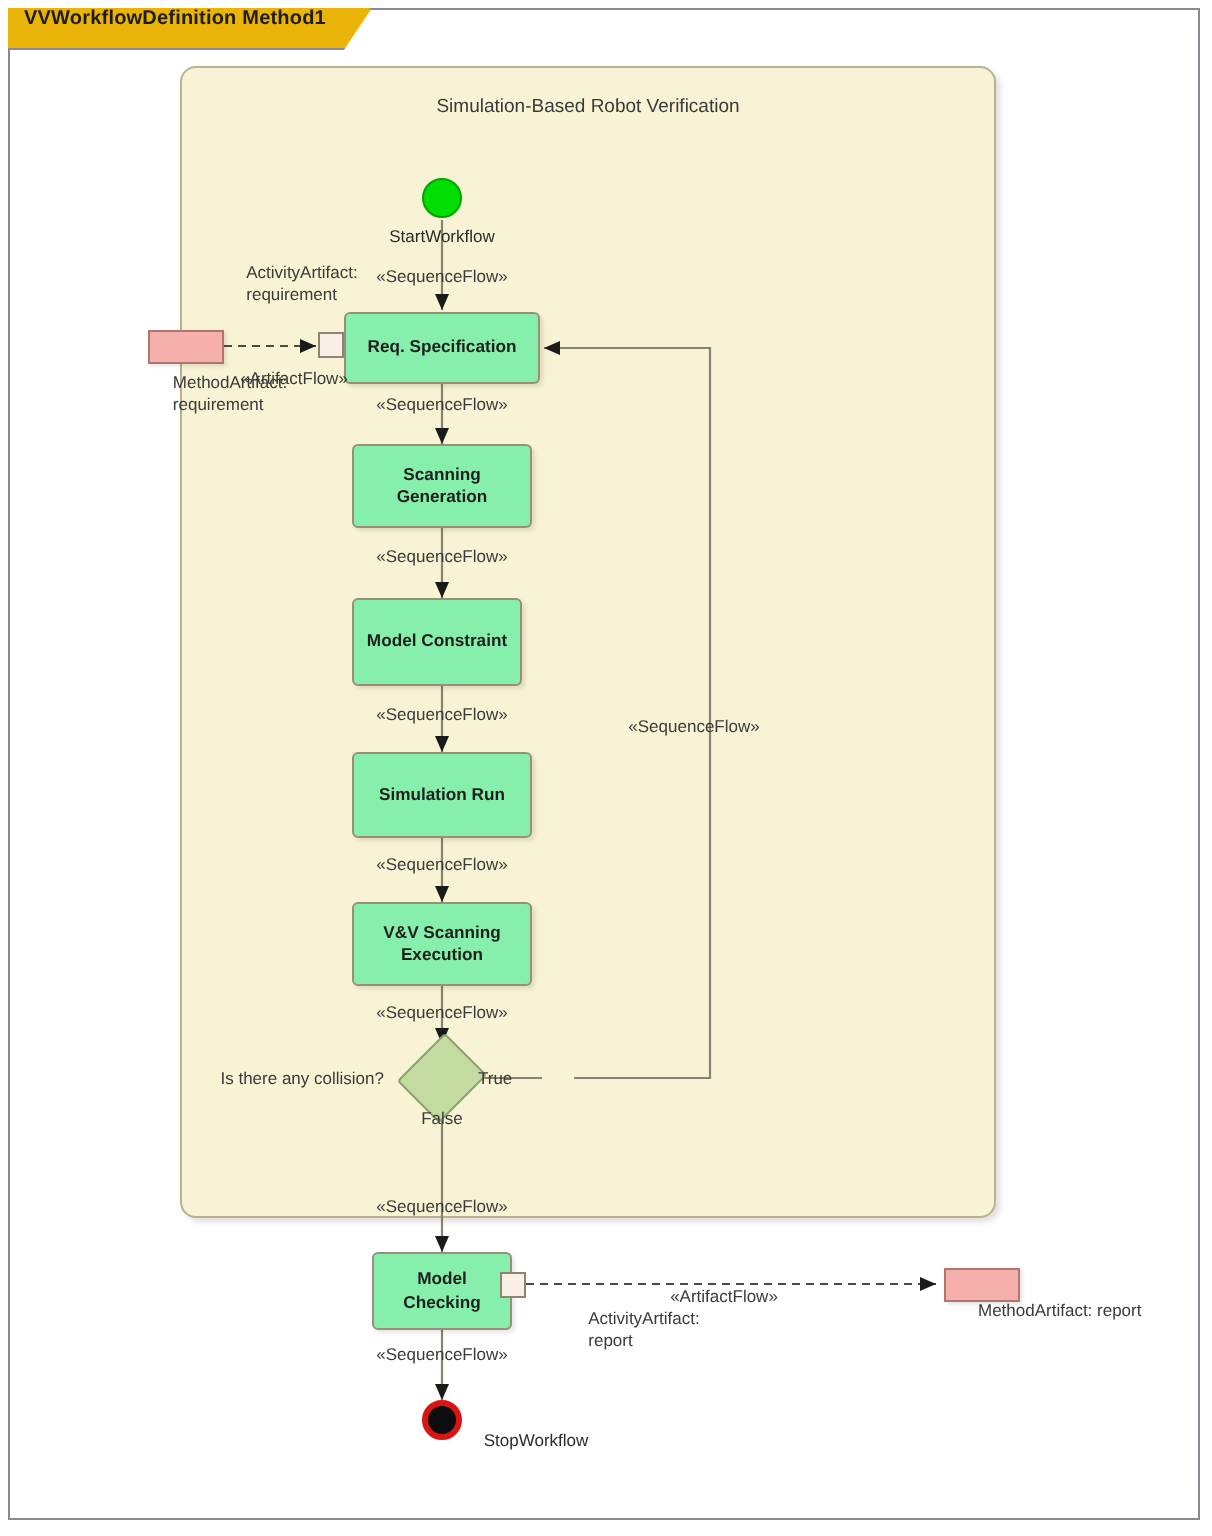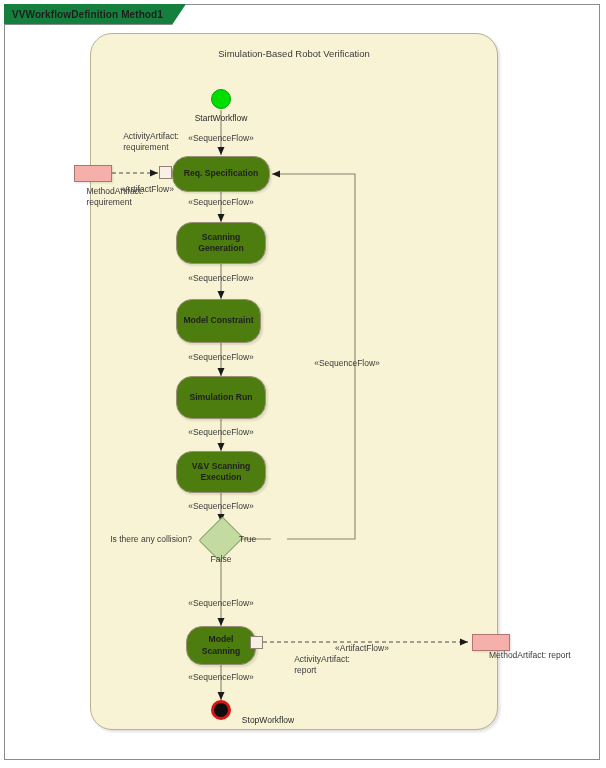--- a/index.html
+++ b/index.html
@@ -29,44 +29,44 @@
     background: #ffffff;
     box-sizing: border-box;
   }
   .frame-tab {
     position: absolute;
     left: 4px;
     top: 4px;
     height: 21px;
     padding: 0 22px 0 8px;
     display: flex;
-    align-items: center;
-    background: #15803d;
+    align-items: flex-start;
+    background: #eab308;
     border: 1px solid #8a8a93;
     border-top: none;
     border-left: none;
     box-sizing: border-box;
     font-size: 10px;
     font-weight: bold;
     color: #1d1d1d;
     letter-spacing: 0.1px;
     z-index: 6;
     clip-path: polygon(0 0, 100% 0, calc(100% - 14px) 100%, 0 100%);
   }
 
   
   .partition {
     position: absolute;
     left: 90px;
     top: 33px;
     width: 408px;
-    height: 697px;
+    height: 576px;
     background: #f8f3d4;
     border: 1px solid #b9b291;
-    border-radius: 22px;
+    border-radius: 8px;
     box-sizing: border-box;
     box-shadow: 2px 2px 3px rgba(0,0,0,0.13);
   }
   .partition-title {
     position: absolute;
     left: 0;
     top: 14px;
     width: 100%;
     text-align: center;
     font-size: 9.5px;
@@ -91,23 +91,23 @@
     color: #2b2b2b;
     text-align: center;
     transform: translateX(-50%);
     white-space: pre;
     line-height: 11px;
   }
 
   
   .action {
     position: absolute;
-    background: #4d7c0f;
+    background: #86efac;
     border: 1px solid #9a8e79;
-    border-radius: 16px;
+    border-radius: 3px;
     box-sizing: border-box;
     display: flex;
     align-items: center;
     justify-content: center;
     font-size: 8.6px;
     color: #1f1f1f;
     font-weight: bold;
     text-align: center;
     line-height: 11.5px;
     box-shadow: 1.5px 1.5px 2px rgba(0,0,0,0.10);
@@ -274,21 +274,21 @@
 
   <div class="action" style="left:176px; top:451px; width:90px; height:42px;">V&amp;V Scanning
 Execution</div>
 
   <div class="decision-node" style="left:206px; top:522px;"></div>
   <div class="lbl r" style="left:192px; top:534px;">Is there any collision?</div>
   <div class="lbl" style="left:239px; top:534px;">True</div>
   <div class="lbl c" style="left:221px; top:554px;">False</div>
 
   <div class="action" style="left:186px; top:626px; width:70px; height:39px;">Model
-Scanning</div>
+Checking</div>
   <div class="pin" style="left:250px; top:636px;"></div>
 
   <div class="stop-node" style="left:211px; top:700px;"></div>
   <div class="node-label" style="left:221px; top:715px;margin-left:47px;">StopWorkflow</div>
 
   <div class="artifact" style="left:74px; top:165px;"></div>
   <div class="lbl c" style="left:95px; top:186px;margin-left:20px;">MethodArtifact:
 requirement</div>
 
   <div class="artifact" style="left:472px; top:634px;"></div>

